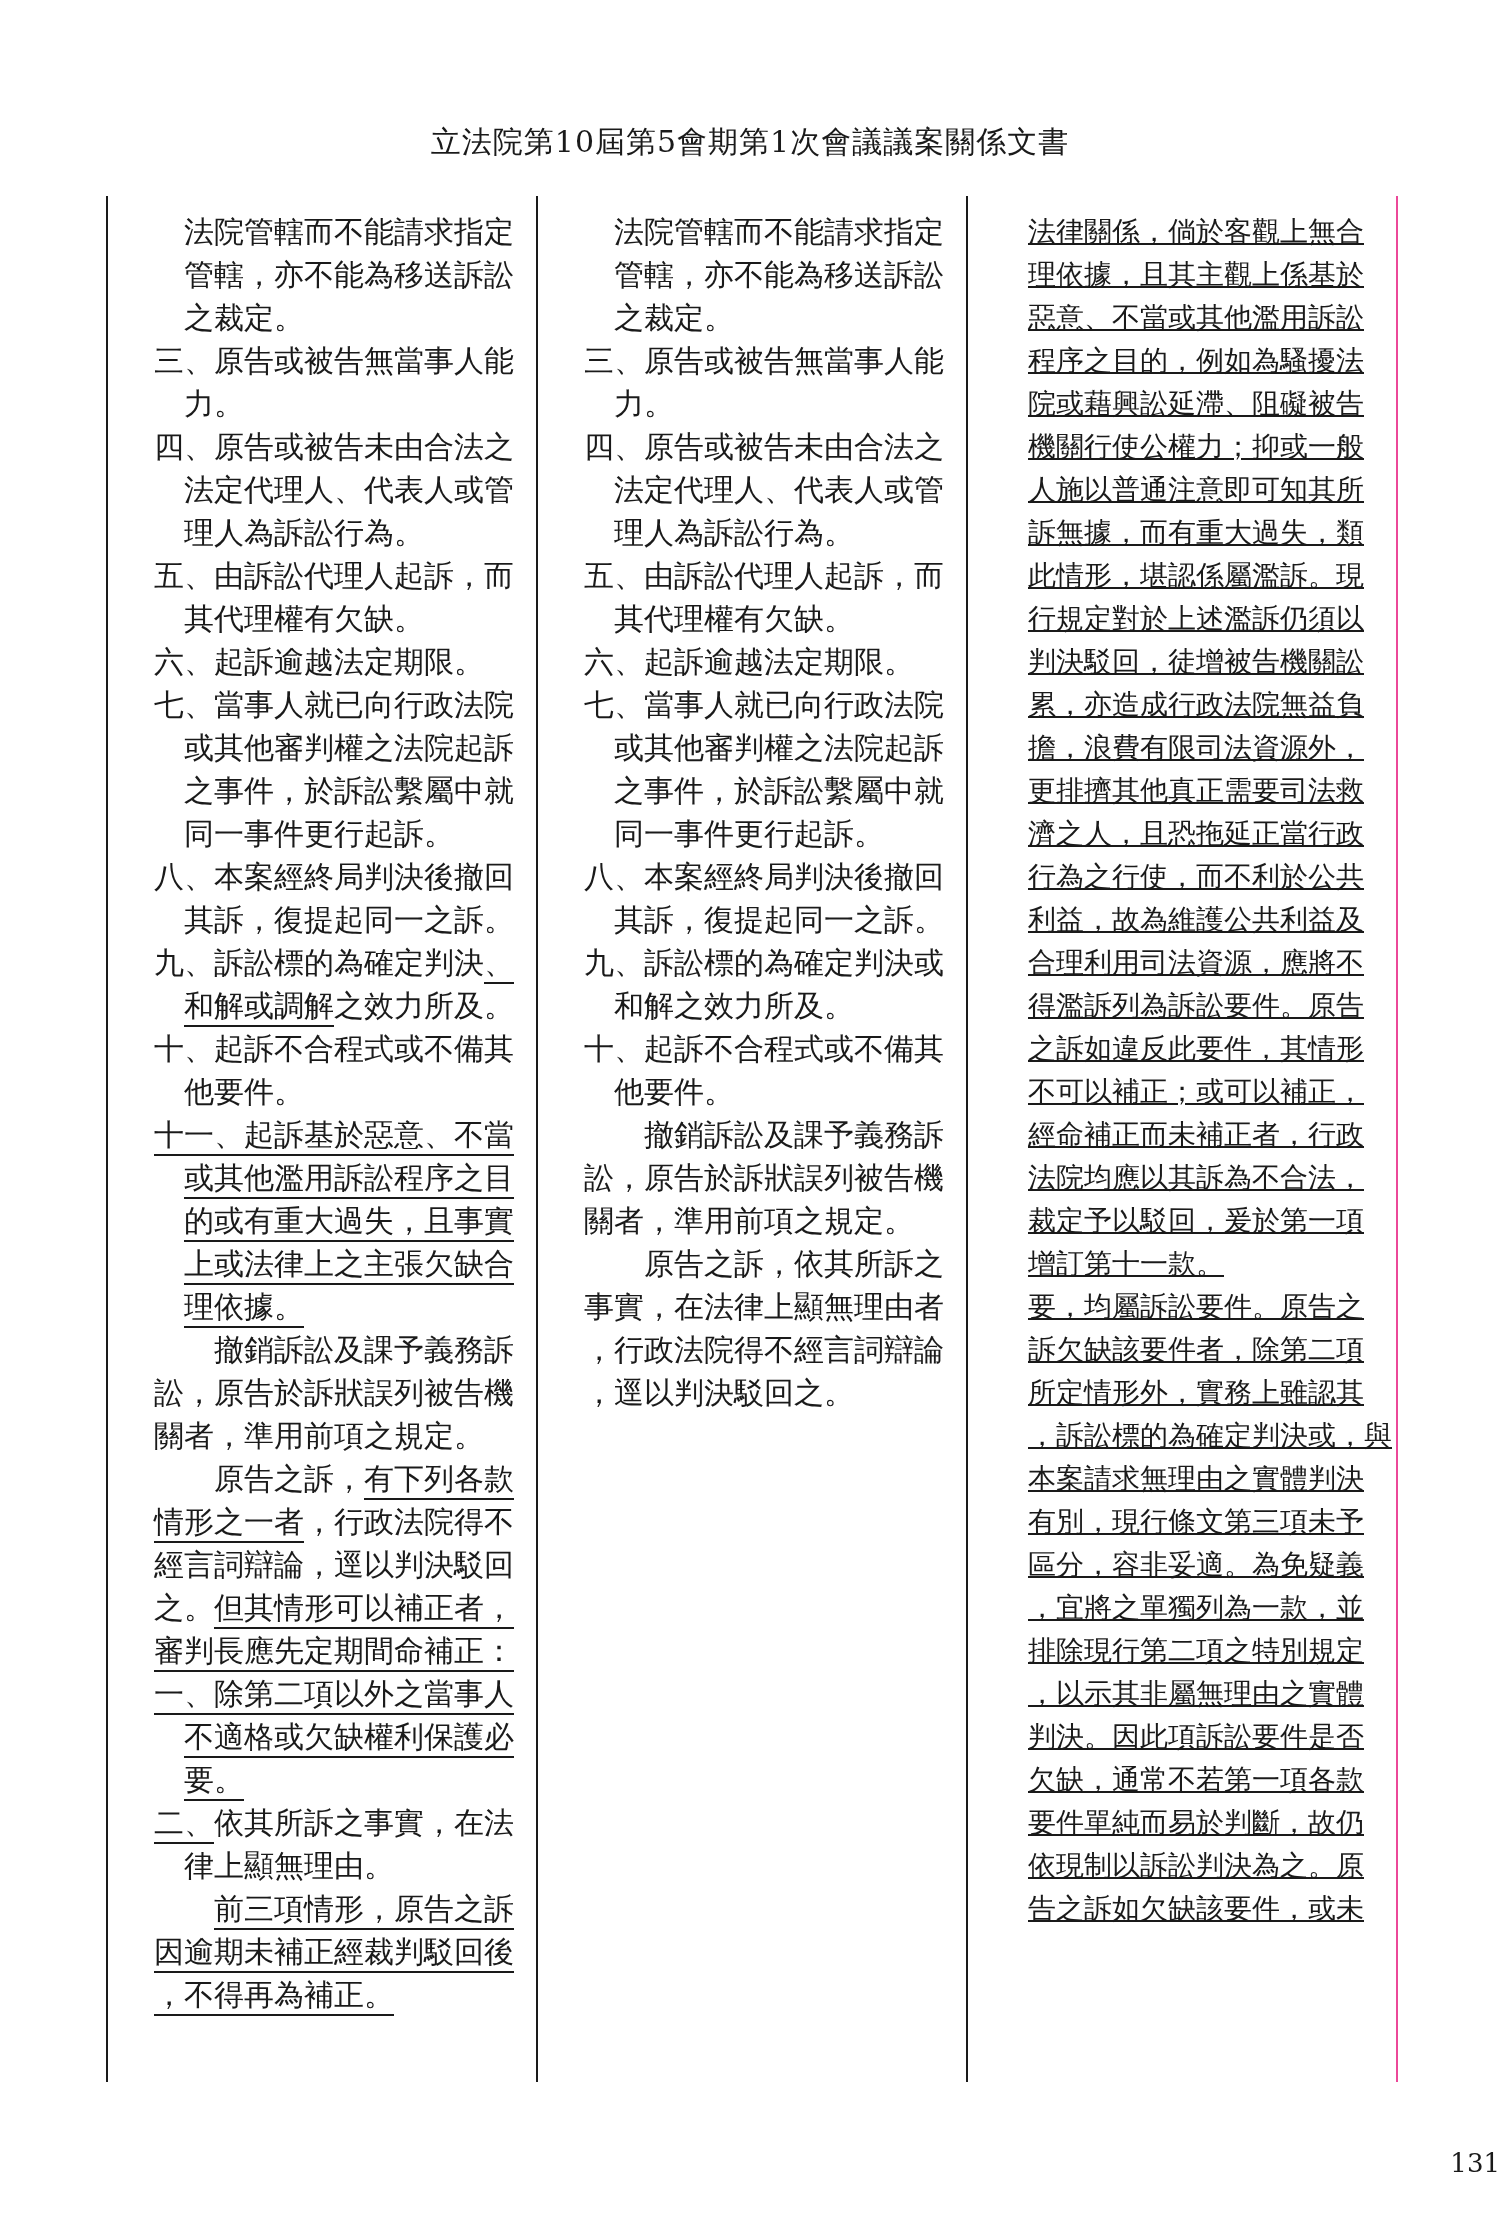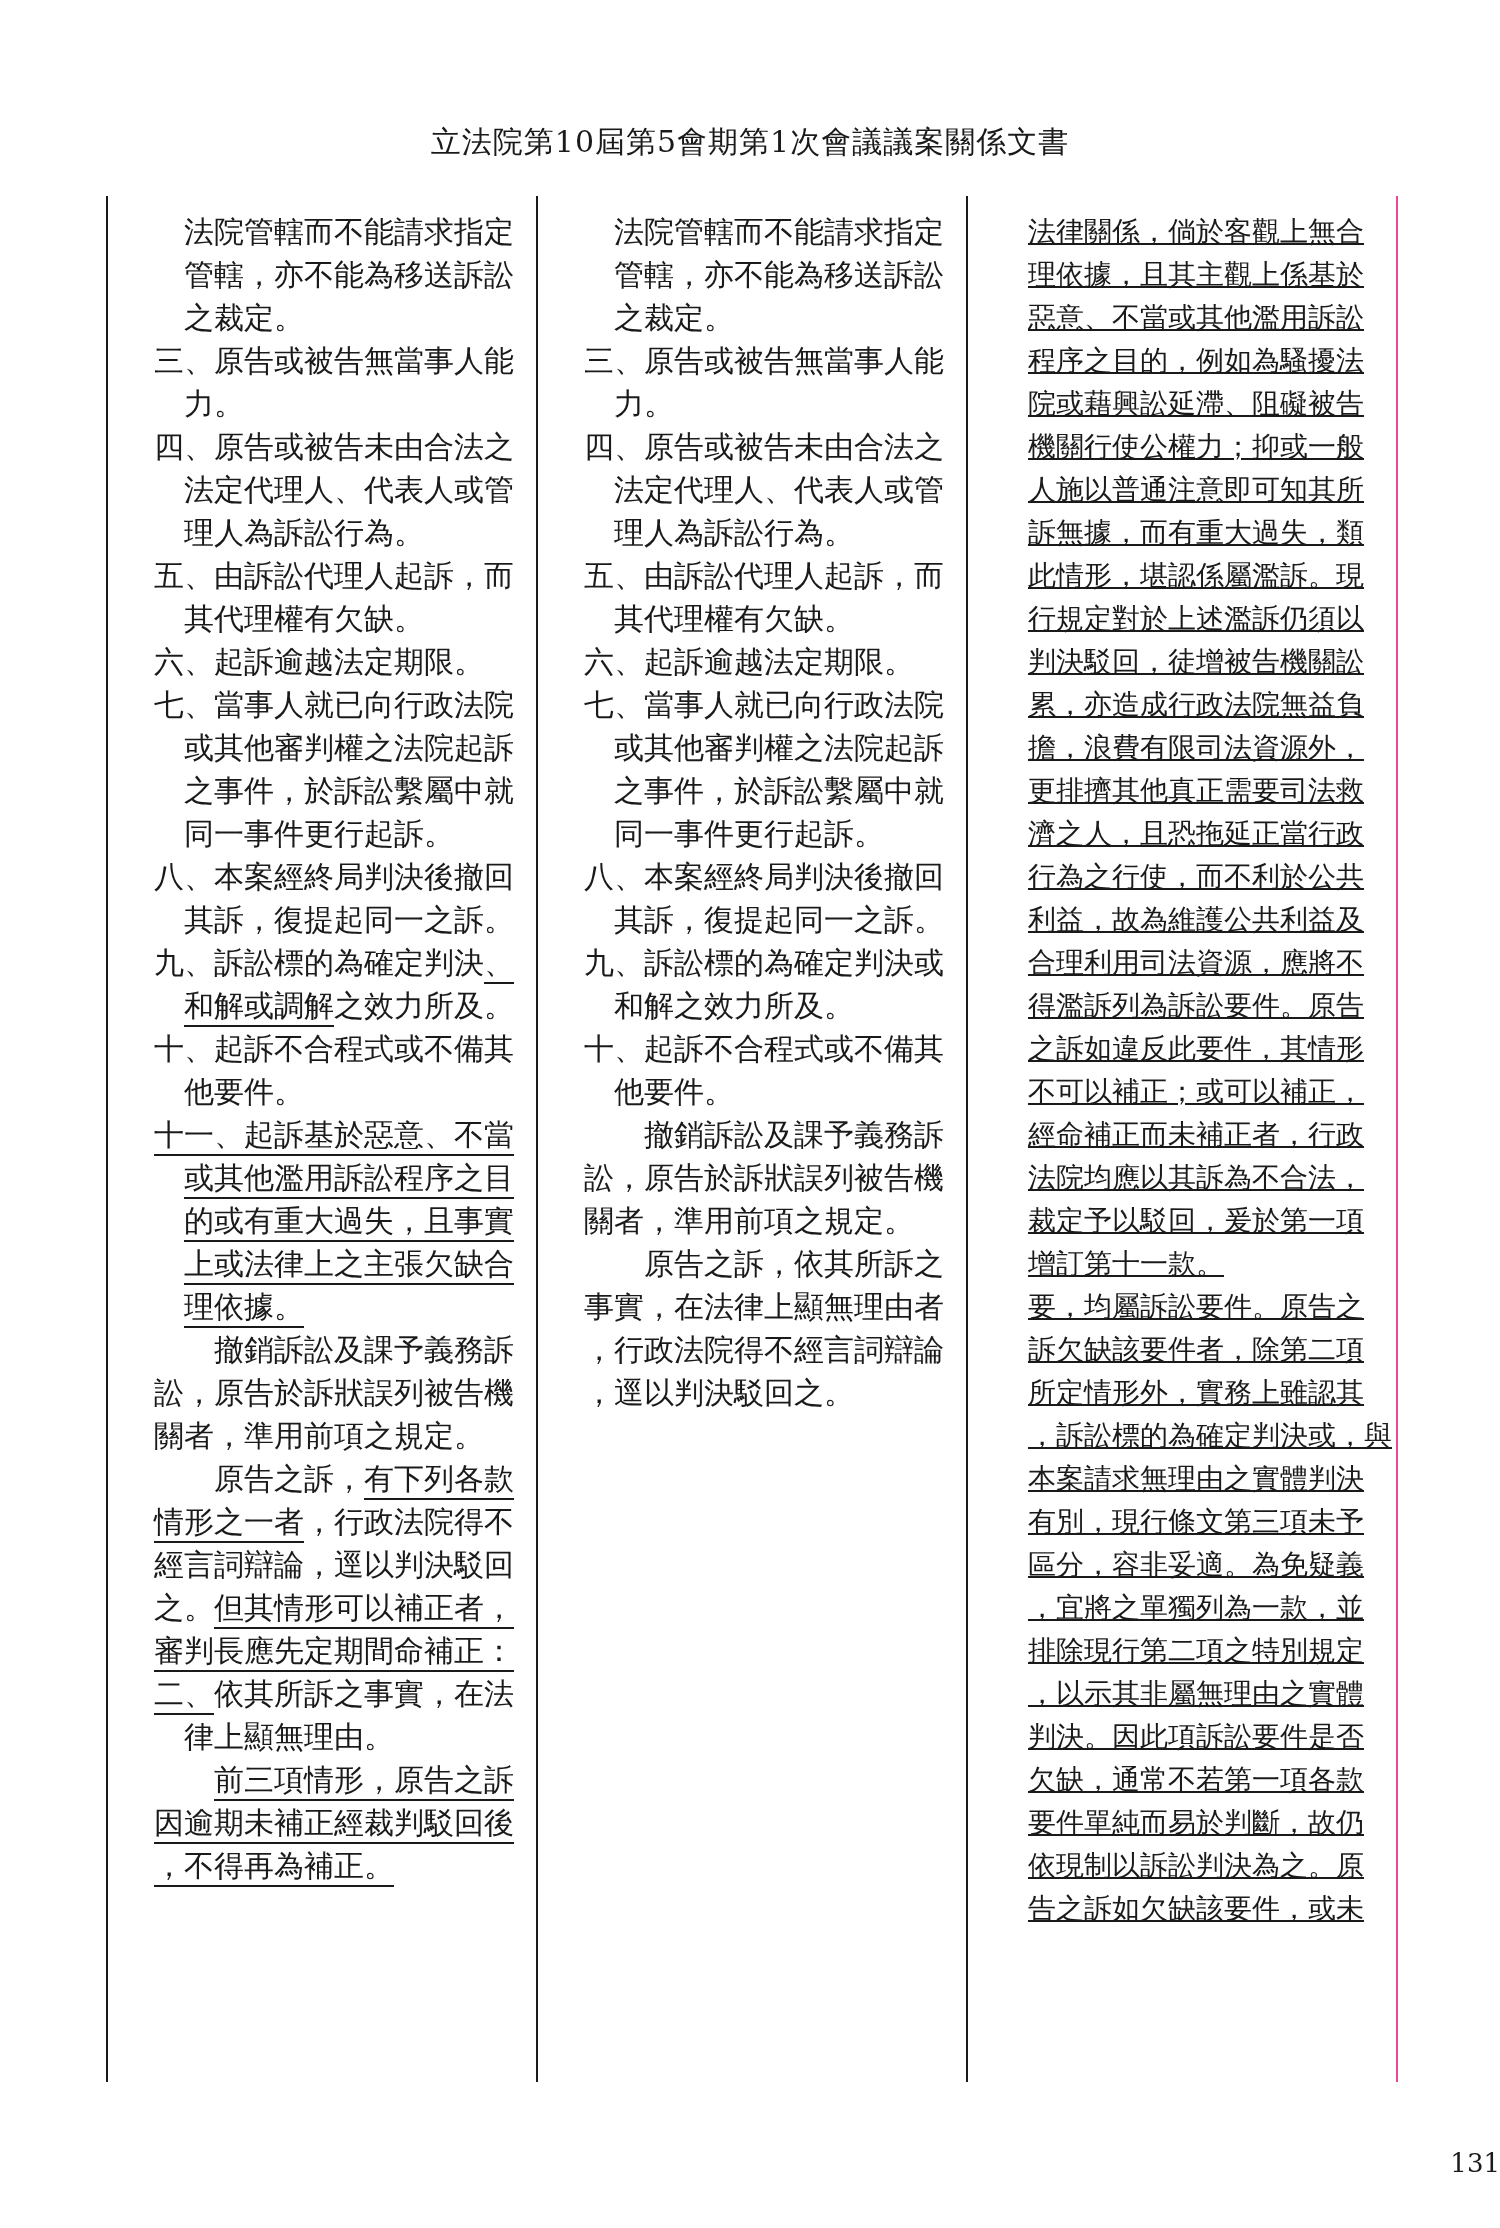--- a/index.html
+++ b/index.html
@@ -119,20 +119,25 @@
           <div class="line first"><span>撤銷訴訟及課予義務訴</span></div>
           <div class="line rest"><span>訟，原告於訴狀誤列被告機</span></div>
           <div class="line rest"><span>關者，準用前項之規定。</span></div>
         </div>
         <div class="block para">
           <div class="line first"><span>原告之訴，</span><span class="u">有下列各款</span></div>
           <div class="line rest"><span class="u">情形之一者</span><span>，行政法院得不</span></div>
           <div class="line rest"><span>經言詞辯論，逕以判決駁回</span></div>
           <div class="line rest"><span>之。</span><span class="u">但其情形可以補正者，</span></div>
           <div class="line rest"><span class="u">審判長應先定期間命補正：</span></div>
+        </div>
+        <div class="block item">
+          <div class="line first"><span class="u">一、除第二項以外之當事人</span></div>
+          <div class="line rest"><span class="u">不適格或欠缺權利保護必</span></div>
+          <div class="line rest"><span class="u">要。</span></div>
         </div>
         <div class="block item">
           <div class="line first"><span class="u">二、</span><span>依其所訴之事實，在法</span></div>
           <div class="line rest"><span>律上顯無理由。</span></div>
         </div>
         <div class="block para">
           <div class="line first"><span class="u">前三項情形，原告之訴</span></div>
           <div class="line rest"><span class="u">因逾期未補正經裁判駁回後</span></div>
           <div class="line rest"><span class="u">，不得再為補正。</span></div>
         </div>

